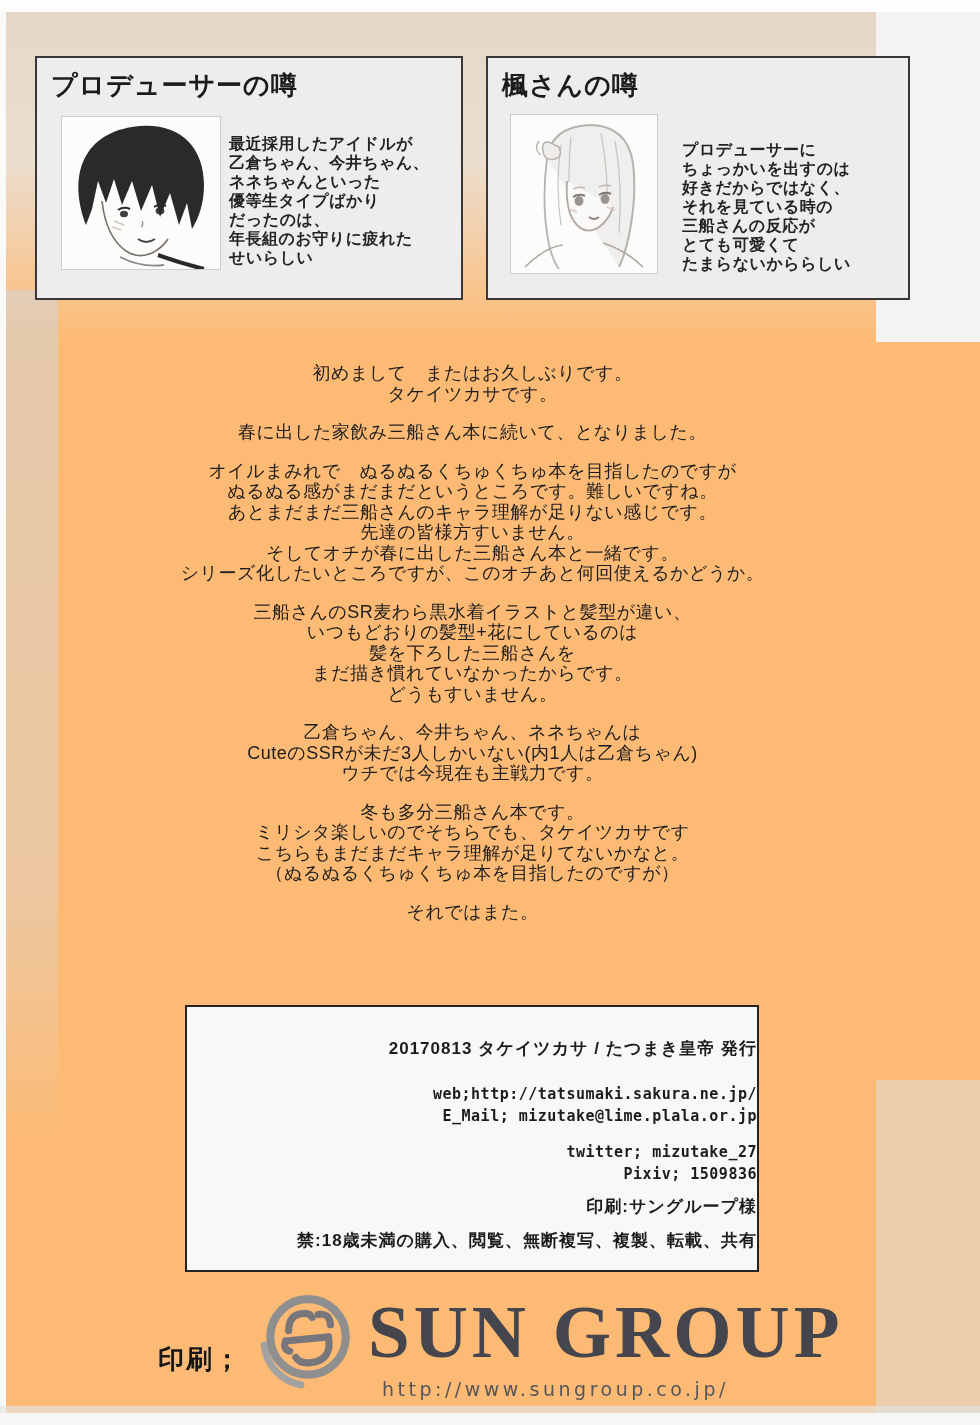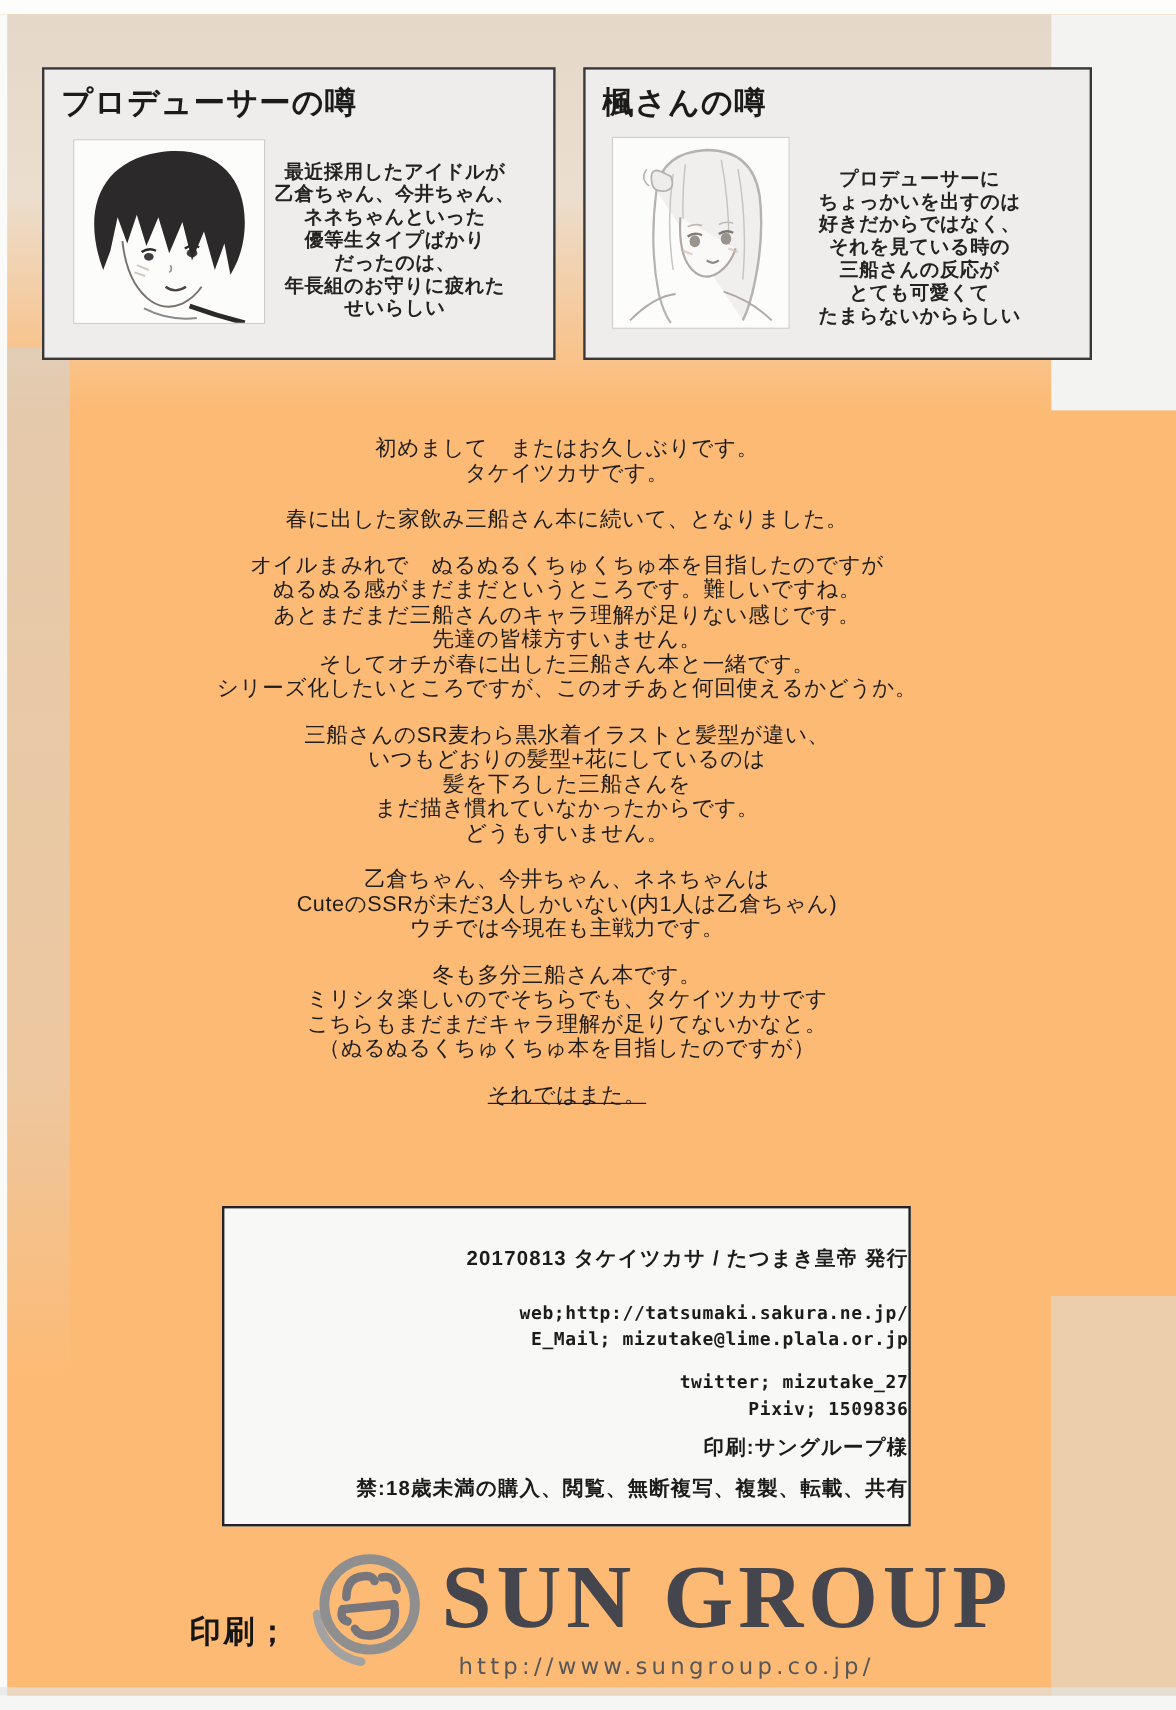--- a/index.html
+++ b/index.html
@@ -26,29 +26,29 @@
   .rumor-box{position:absolute;border:2px solid #38383a;background:#eeedeb;}
   .rumor-box.b1{left:35px;top:56px;width:424px;height:240px;}
   .rumor-box.b2{left:486px;top:56px;width:420px;height:240px;}
   .rumor-title{position:absolute;left:14px;top:10px;font-size:26px;font-weight:bold;
     letter-spacing:1px;color:#1b1b1b;white-space:nowrap;}
   .portrait{position:absolute;background:#fcfcfb;border:1px solid #cfcdca;}
   .b1 .portrait{left:24px;top:58px;width:158px;height:152px;}
   .b2 .portrait{left:22px;top:56px;width:146px;height:158px;}
   .portrait svg{display:block;width:100%;height:100%;}
   .rumor-text{position:absolute;font-size:16px;line-height:19px;font-weight:bold;
-    letter-spacing:.5px;color:#232323;white-space:nowrap;text-align:center;}
+    letter-spacing:.5px;color:#232323;white-space:nowrap;}
   .b1 .rumor-text{left:192px;top:76px;}
   .b2 .rumor-text{left:194px;top:82px;}
 
   
   .afterword{position:absolute;left:0;top:363px;width:945px;text-align:center;
     font-size:18px;line-height:20.5px;letter-spacing:.5px;color:#1d1d1d;}
   .afterword .para{margin:0 0 18px 0;}
-  .afterword .para:last-child{margin-bottom:0;text-decoration:underline;}
+  .afterword .para:last-child{margin-bottom:0;}
 
   
   .colophon{position:absolute;left:185px;top:1005px;width:570px;height:263px;
     border:2px solid #232325;background:#f8f8f6;}
   .colophon .line{position:absolute;left:0;right:0;text-align:right;white-space:nowrap;padding-left:48px;}
   .jp-line{font-size:17px;font-weight:bold;letter-spacing:1px;color:#1c1c1c;}
   .mono-line{font-family:"DejaVu Sans Mono",monospace;font-size:15px;font-weight:bold;
     letter-spacing:.5px;color:#1c1c1c;}
   .l-date{top:30px;}
   .l-web{top:78px;}

